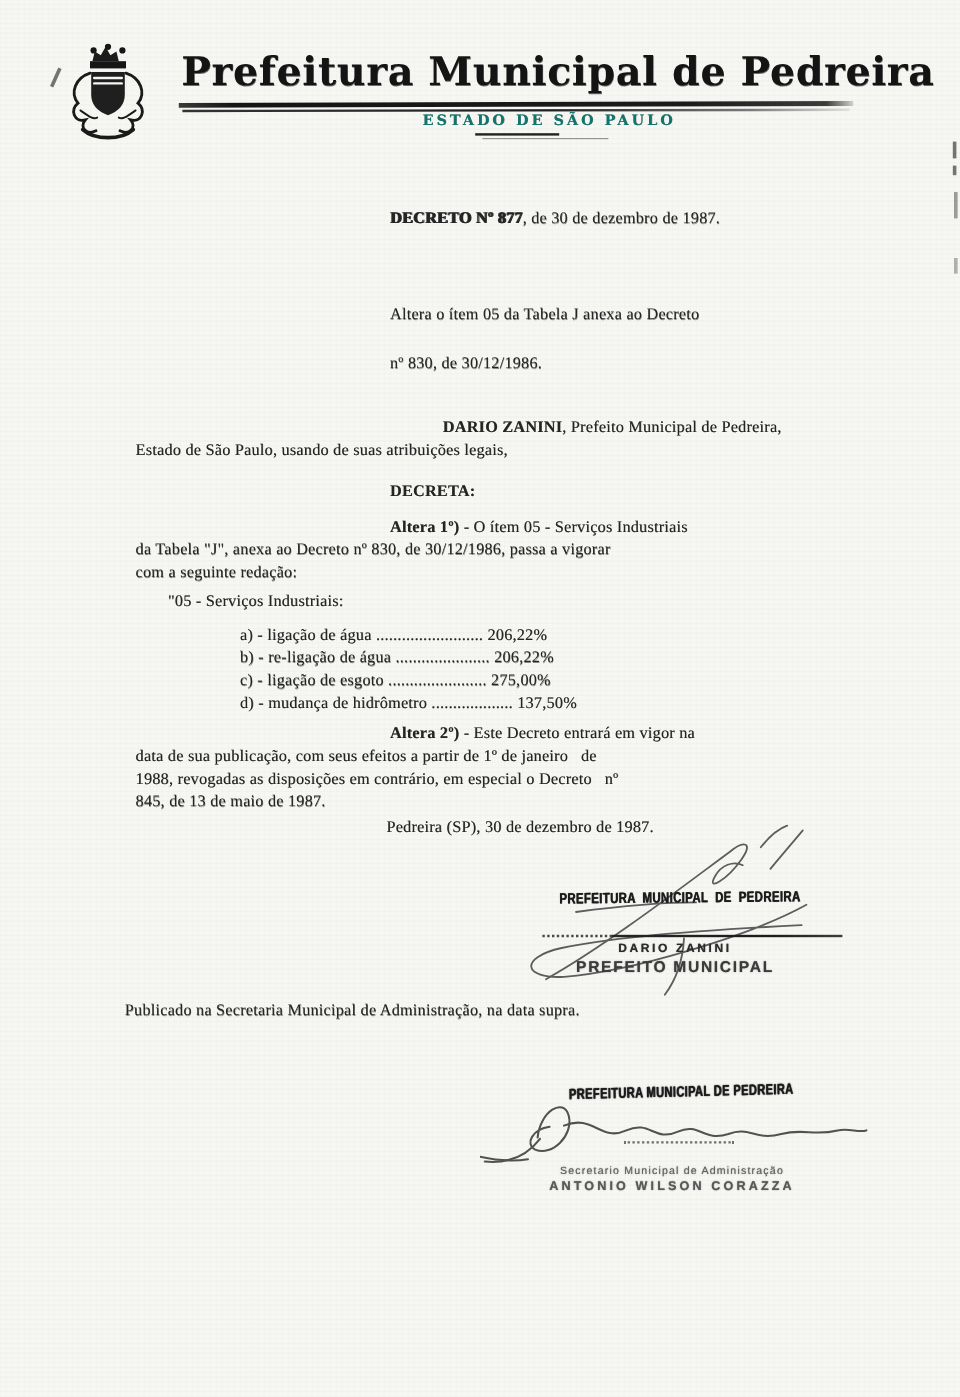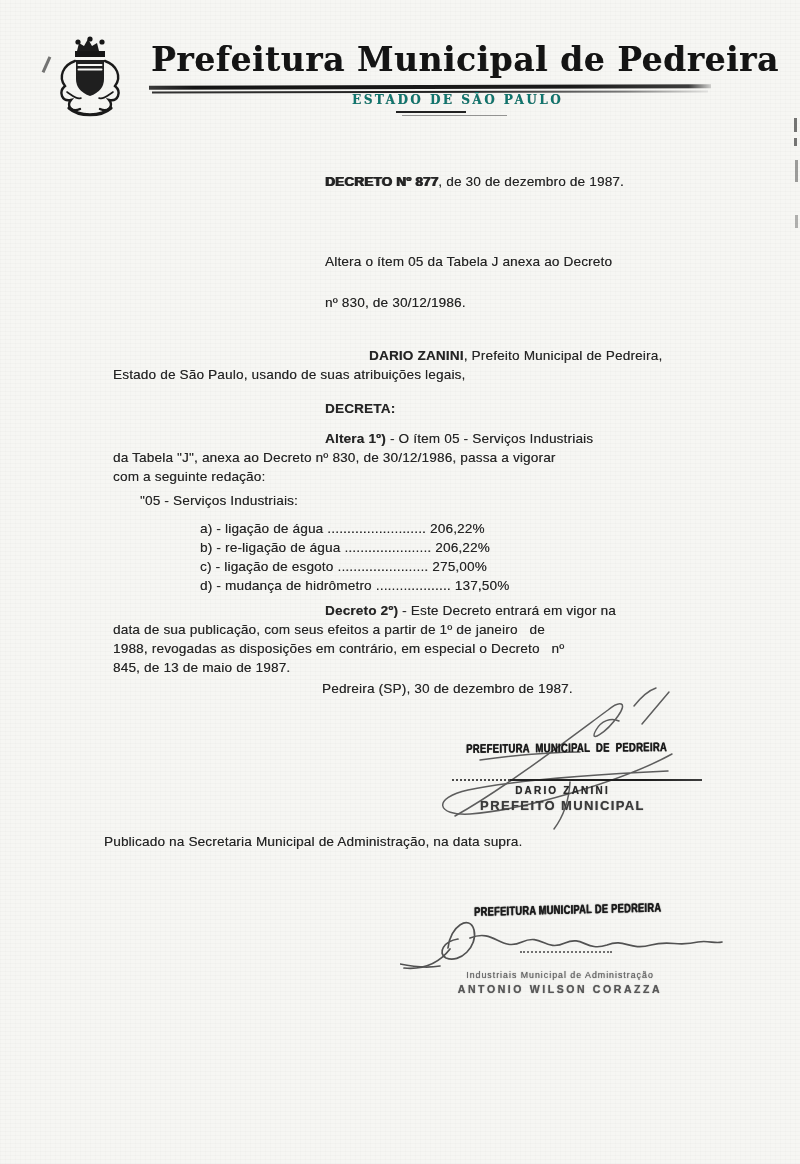--- a/index.html
+++ b/index.html
@@ -5,21 +5,21 @@
   html,body{margin:0;padding:0;}
   body{
     width:800px;height:1164px;position:relative;overflow:hidden;
     background:#f6f6f3;
     background-image:repeating-linear-gradient(0deg, rgba(0,0,0,0.015) 0 1px, transparent 1px 4px),
                      repeating-linear-gradient(90deg, rgba(0,0,0,0.01) 0 1px, transparent 1px 5px);
     font-family:"DejaVu Sans Mono",monospace;
   }
   .abs{position:absolute;}
   .mono{
-    font-family:Liberation Sans, sans-serif;
+    font-family:Liberation Serif, serif;
     font-size:13.5px;line-height:19px;letter-spacing:0.2px;
     color:#242424;white-space:pre;
     text-shadow:0.3px 0.3px 0.3px rgba(45,45,45,0.55);
   }
   .b{font-weight:700;}
   .dbl{font-weight:700;text-shadow:0.9px 0 0 #2a2a2a,-0.4px 0 0 rgba(42,42,42,0.5);}
   .header-title{
     font-family:"DejaVu Serif",serif;font-weight:700;
     font-size:33px;color:#141414;letter-spacing:0.5px;white-space:nowrap;
     text-shadow:0.4px 0.4px 0 rgba(20,20,20,0.6);
@@ -96,21 +96,21 @@
 <div class="abs mono" style="left:113px;top:448px;">da Tabela "J", anexa ao Decreto nº 830, de 30/12/1986, passa a vigorar</div>
 <div class="abs mono" style="left:113px;top:467px;">com a seguinte redação:</div>
 
 <div class="abs mono" style="left:140px;top:491px;">"05 - Serviços Industriais:</div>
 
 <div class="abs mono" style="left:200px;top:519px;">a) - ligação de água ......................... 206,22%</div>
 <div class="abs mono" style="left:200px;top:538px;">b) - re-ligação de água ...................... 206,22%</div>
 <div class="abs mono" style="left:200px;top:557px;">c) - ligação de esgoto ....................... 275,00%</div>
 <div class="abs mono" style="left:200px;top:576px;">d) - mudança de hidrômetro ................... 137,50%</div>
 
-<div class="abs mono" style="left:325px;top:601px;"><span class="b">Decreto 2º)</span><span> - Este Decreto entrará em vigor na</span></div>
+<div class="abs mono" style="left:325px;top:601px;"><span class="b">Altera 2º)</span><span> - Este Decreto entrará em vigor na</span></div>
 <div class="abs mono" style="left:113px;top:620px;">data de sua publicação, com seus efeitos a partir de 1º de janeiro   de</div>
 <div class="abs mono" style="left:113px;top:639px;">1988, revogadas as disposições em contrário, em especial o Decreto   nº</div>
 <div class="abs mono" style="left:113px;top:658px;">845, de 13 de maio de 1987.</div>
 
 <div class="abs mono" style="left:322px;top:679px;">Pedreira (SP), 30 de dezembro de 1987.</div>
 
 <div class="abs" style="left:420px;top:686px;width:300px;height:150px;">
   <svg width="300" height="150" viewBox="0 0 300 150">
     <g stroke="#5d5d5d" stroke-width="1.5" fill="none" stroke-linecap="round">
       <path d="M35 130 C 85 102, 150 52, 188 24 C 200 14, 208 16, 198 30 C 186 47, 168 58, 176 44 C 181 35, 191 31, 199 35"></path>
@@ -142,13 +142,13 @@
       <path d="M70 32 C 95 22, 100 46, 122 36 C 142 27, 145 46, 165 37 C 183 29, 186 46, 207 39 C 225 32, 229 45, 251 39 C 270 34, 278 41, 298 36 C 308 34, 315 38, 322 36"></path>
       <path d="M4 62 C 26 64, 40 56, 50 43"></path>
       <path d="M0 58 C 14 61, 28 62, 40 60"></path>
     </g>
   </svg>
 </div>
 
 <div class="abs" style="left:520px;top:951px;width:92px;border-top:2px dotted #5a5a5a;opacity:0.85;"></div>
 
 <div class="abs sig-name" style="left:450px;top:956px;width:220px;font-size:10.5px;letter-spacing:2.6px;color:#585858;text-shadow:0 0 1px rgba(88,88,88,0.9);margin-top:27px;">ANTONIO WILSON CORAZZA</div>
-<div class="abs sig-name" style="left:445px;top:970px;width:230px;font-size:8.8px;letter-spacing:1px;font-weight:400;color:#636363;text-shadow:0 0 1px rgba(99,99,99,0.9);">Industriais Municipal de Administração</div>
+<div class="abs sig-name" style="left:445px;top:970px;width:230px;font-size:8.8px;letter-spacing:1px;font-weight:400;color:#636363;text-shadow:0 0 1px rgba(99,99,99,0.9);">Secretario Municipal de Administração</div>
 
 </body></html>

